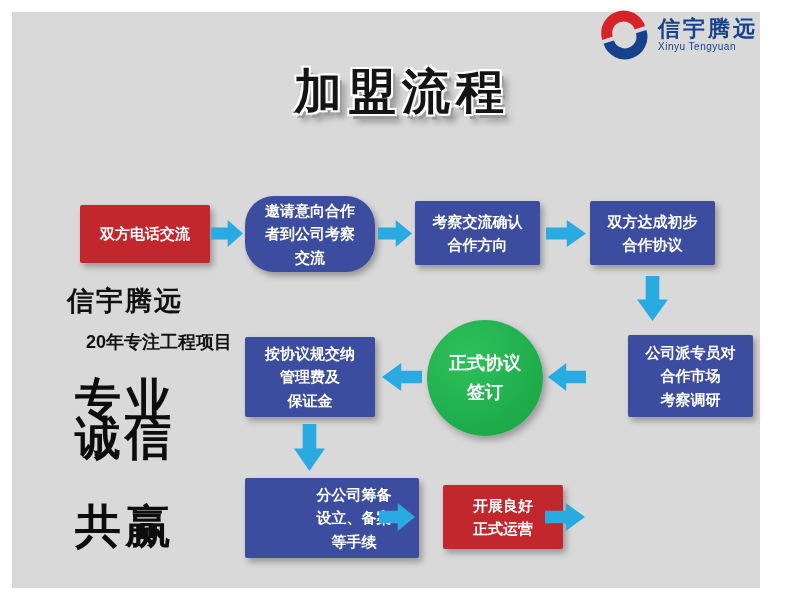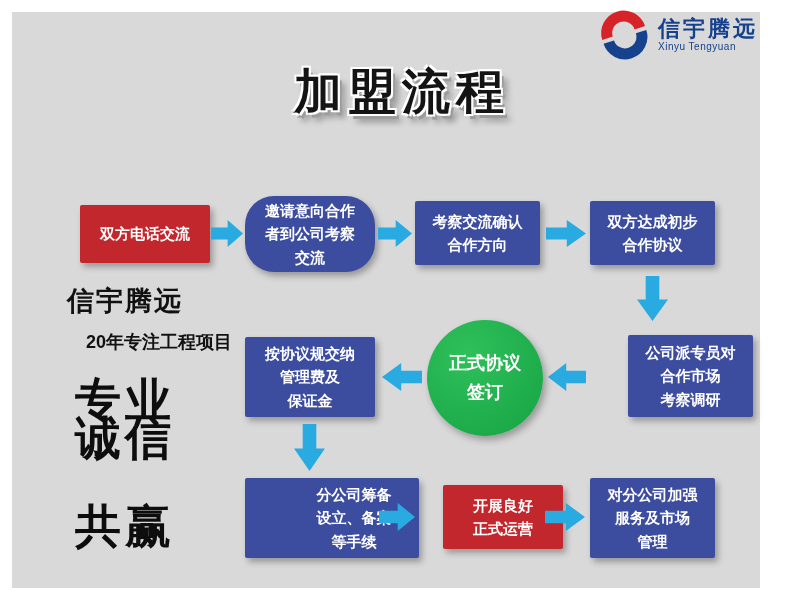--- a/index.html
+++ b/index.html
@@ -121,16 +121,13 @@
 
   <div class="arrow a-down ar7"></div>
 
   <div class="box blue b-b3">分公司筹备
 设立、备案
 等手续</div>
   <div class="arrow a-right ar8"></div>
   <div class="box red b-c3">开展良好
 正式运营</div>
   <div class="arrow a-right ar9"></div>
-  <div class="box blue b-d3">对分公司加强
-服务及市场
-管理</div>
 </div>
 
 </body></html>

